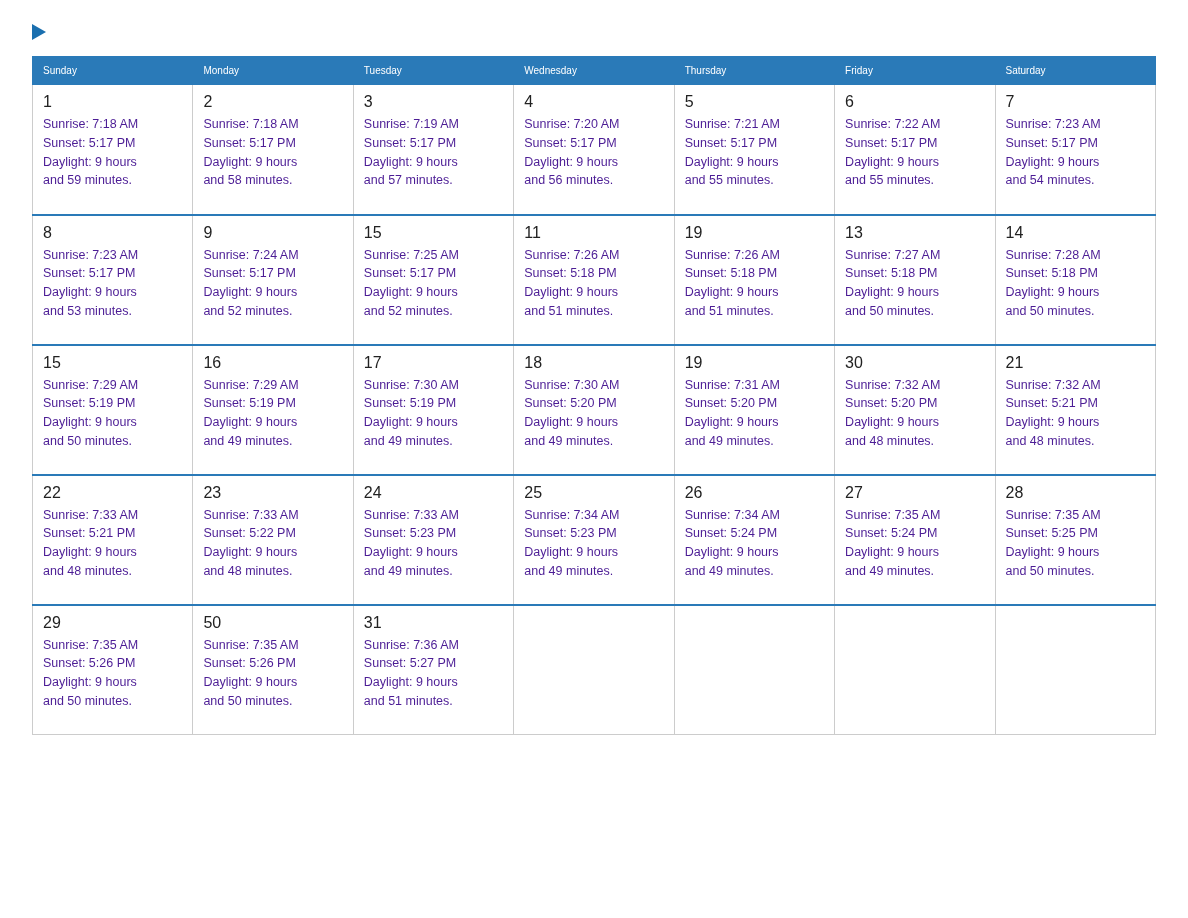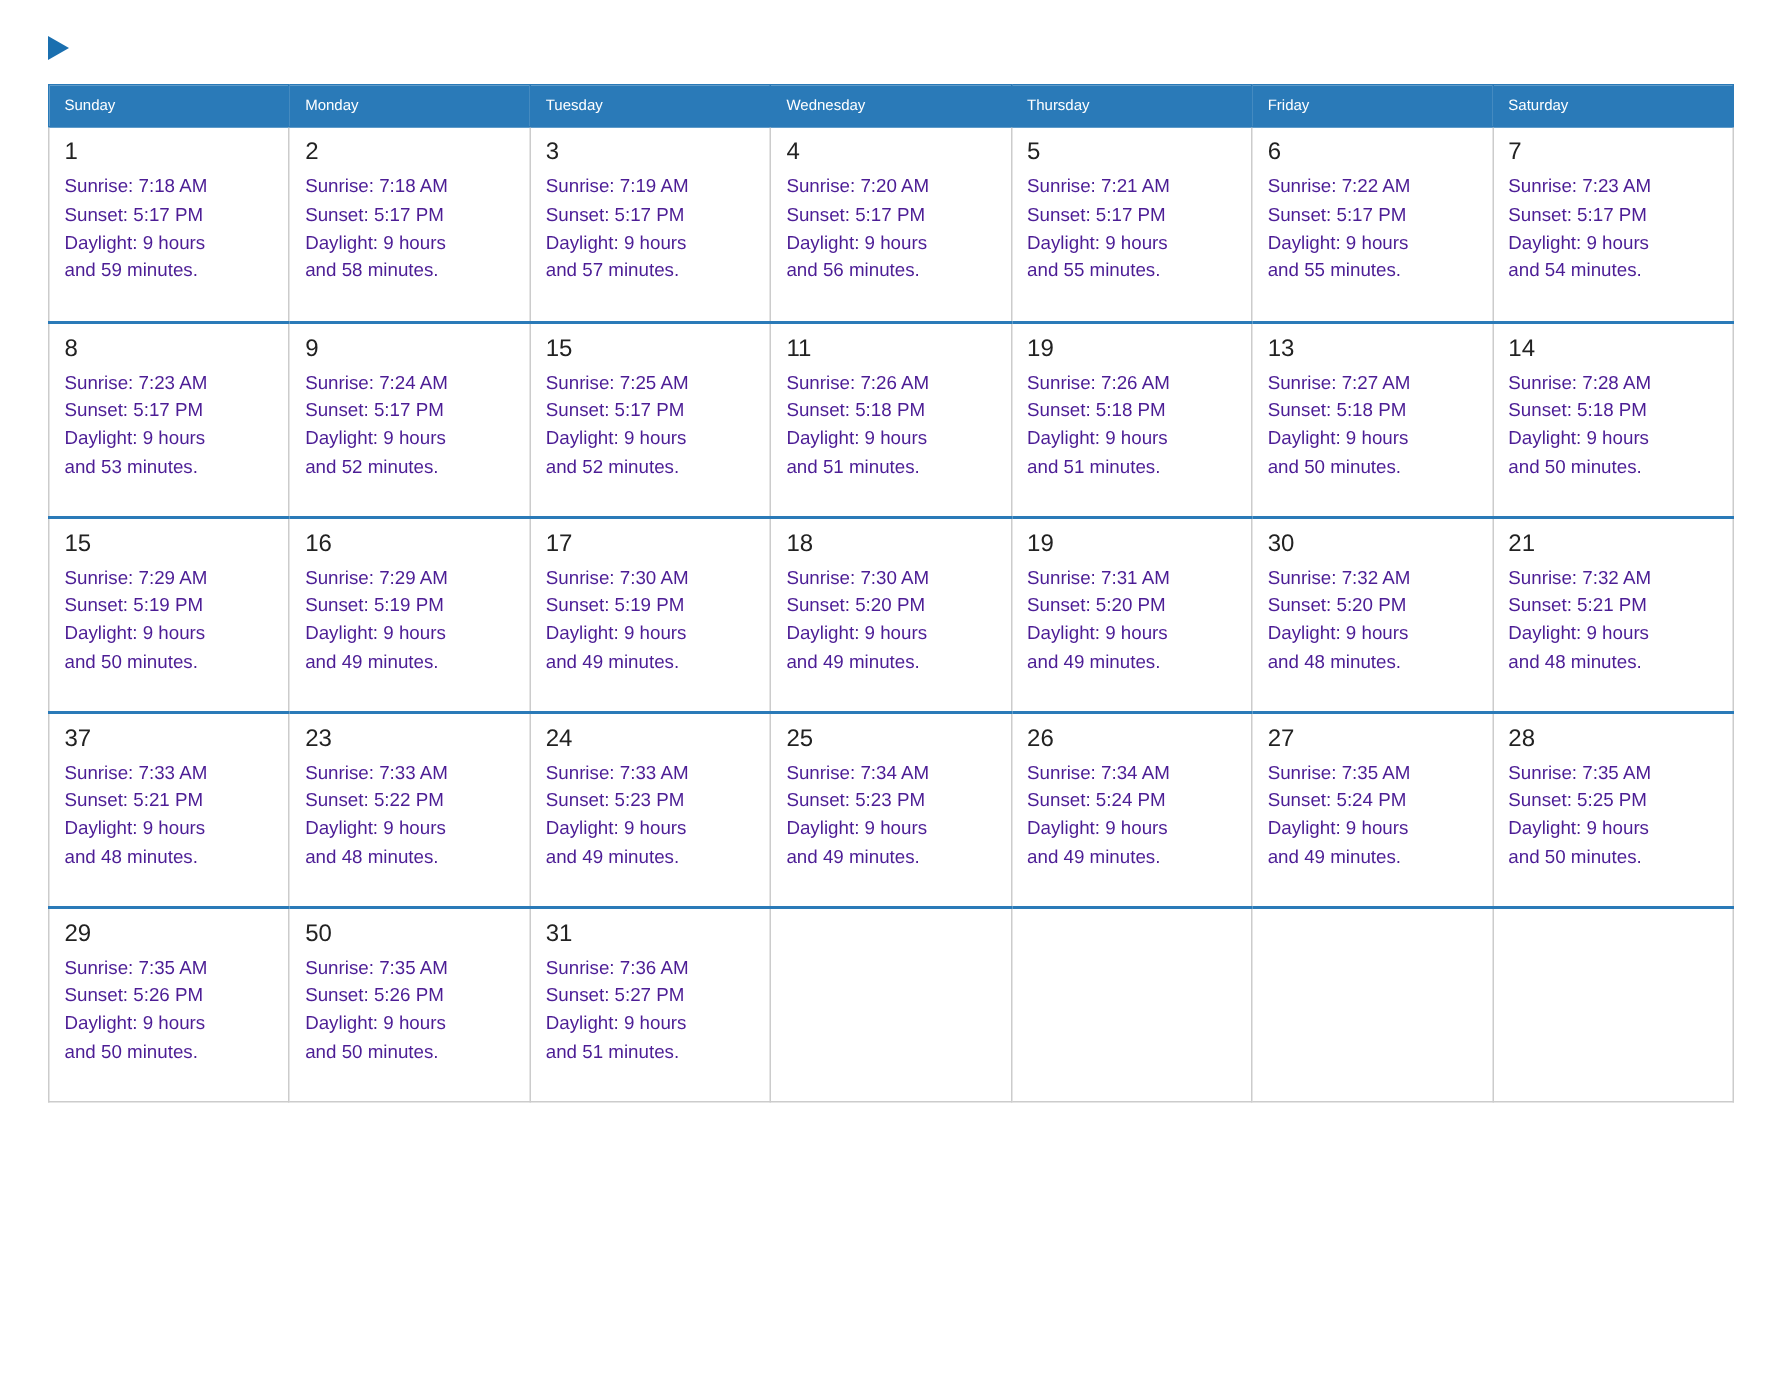--- a/index.html
+++ b/index.html
@@ -217,21 +217,21 @@
         <span class="day-number">30</span>
         <div class="day-info">Sunrise: 7:32 AM<br>Sunset: 5:20 PM<br>Daylight: 9 hours<br>and 48 minutes.</div>
       </td>
         <td>
         <span class="day-number">21</span>
         <div class="day-info">Sunrise: 7:32 AM<br>Sunset: 5:21 PM<br>Daylight: 9 hours<br>and 48 minutes.</div>
       </td>
       </tr>
       <tr>
         <td>
-        <span class="day-number">37</span>
+        <span class="day-number">22</span>
         <div class="day-info">Sunrise: 7:33 AM<br>Sunset: 5:21 PM<br>Daylight: 9 hours<br>and 48 minutes.</div>
       </td>
         <td>
         <span class="day-number">23</span>
         <div class="day-info">Sunrise: 7:33 AM<br>Sunset: 5:22 PM<br>Daylight: 9 hours<br>and 48 minutes.</div>
       </td>
         <td>
         <span class="day-number">24</span>
         <div class="day-info">Sunrise: 7:33 AM<br>Sunset: 5:23 PM<br>Daylight: 9 hours<br>and 49 minutes.</div>
       </td>

